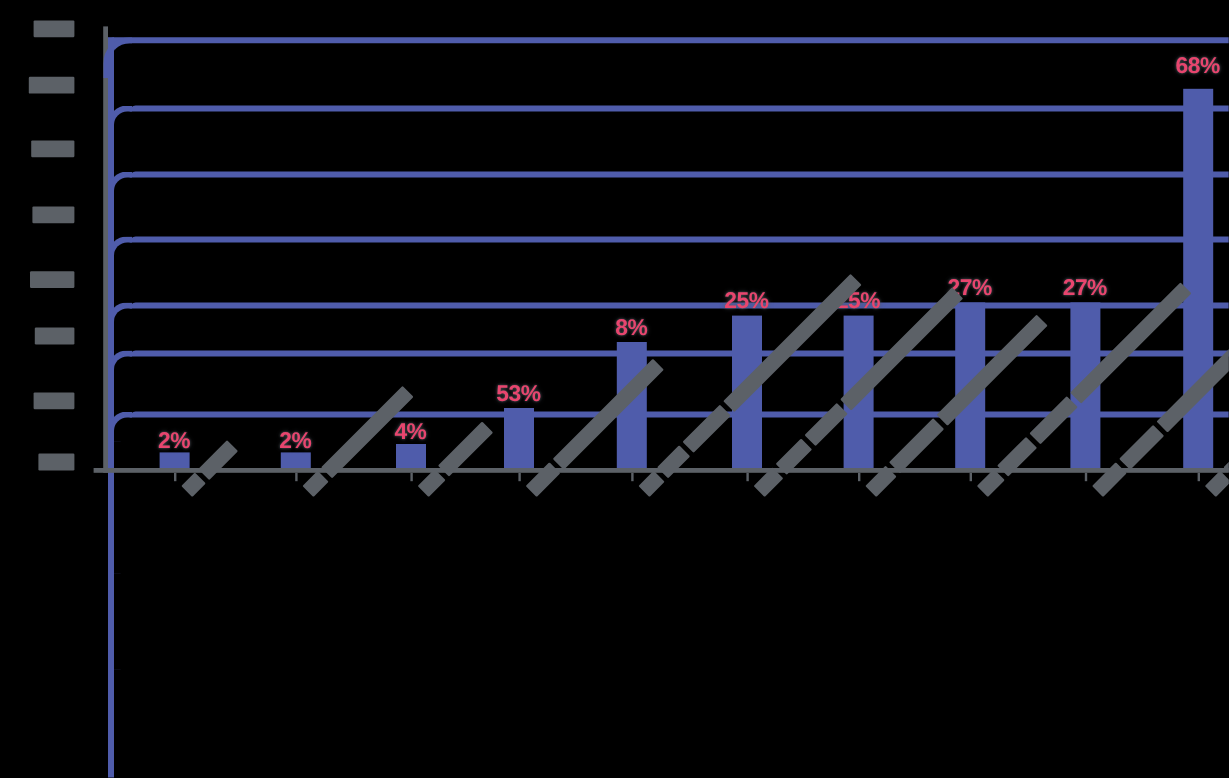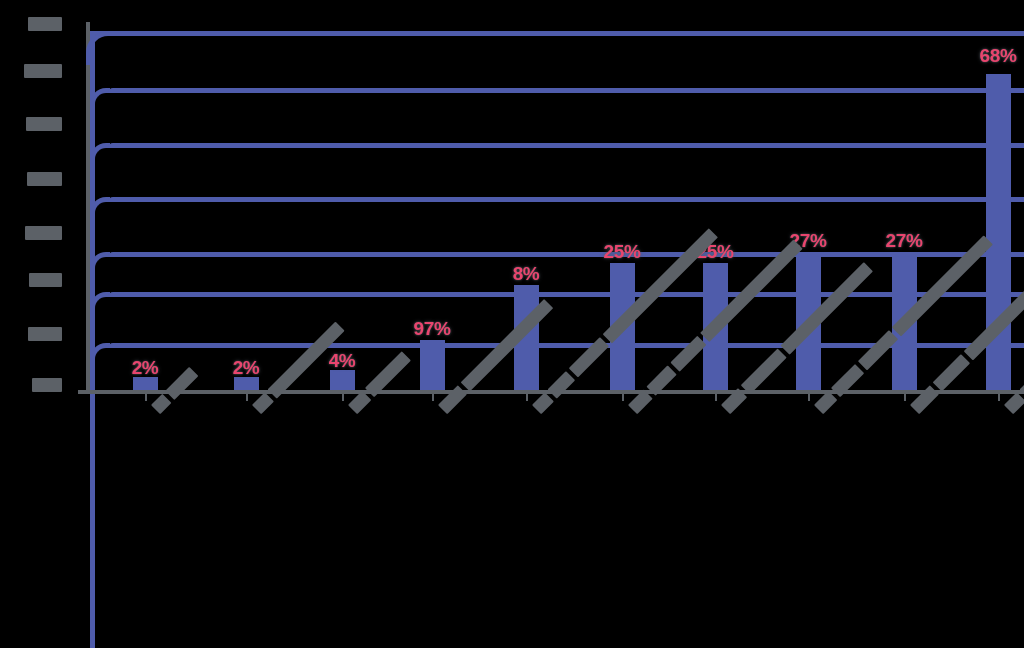--- a/index.html
+++ b/index.html
@@ -215,21 +215,21 @@
         <div class="bar" style="left: 624.5px; width: 25px; height: 127px;"></div>
         <div class="bar" style="left: 717.5px; width: 25px; height: 138px;"></div>
         <div class="bar" style="left: 813.5px; width: 25px; height: 138px;"></div>
         <div class="bar" style="left: 907.5px; width: 25px; height: 316px;"></div>
       </div>
 
     <div id="labels-layer" style="position:absolute; left:0; top:0; width:946px; height:395px;">
         <div class="value-label" style="left: 37px; top: 357px; width: 60px;">2%</div>
         <div class="value-label" style="left: 138px; top: 357px; width: 60px;">2%</div>
         <div class="value-label" style="left: 234px; top: 350px; width: 60px;">4%</div>
-        <div class="value-label" style="left: 324px; top: 318px; width: 60px;">97%</div>
+        <div class="value-label" style="left: 324px; top: 318px; width: 60px;">53%</div>
         <div class="value-label" style="left: 418px; top: 263px; width: 60px;">8%</div>
         <div class="value-label" style="left: 514px; top: 241px; width: 60px;">25%</div>
         <div class="value-label" style="left: 607px; top: 241px; width: 60px;">25%</div>
         <div class="value-label" style="left: 700px; top: 230px; width: 60px;">27%</div>
         <div class="value-label" style="left: 796px; top: 230px; width: 60px;">27%</div>
         <div class="value-label" style="left: 890px; top: 45px; width: 60px;">68%</div>
       </div>
 
     <div id="tickmarks-layer" style="position:absolute; left:0; top:394px; width:946px; height:10px;">
         <div class="x-tick-mark" style="left: 67px;"></div>

